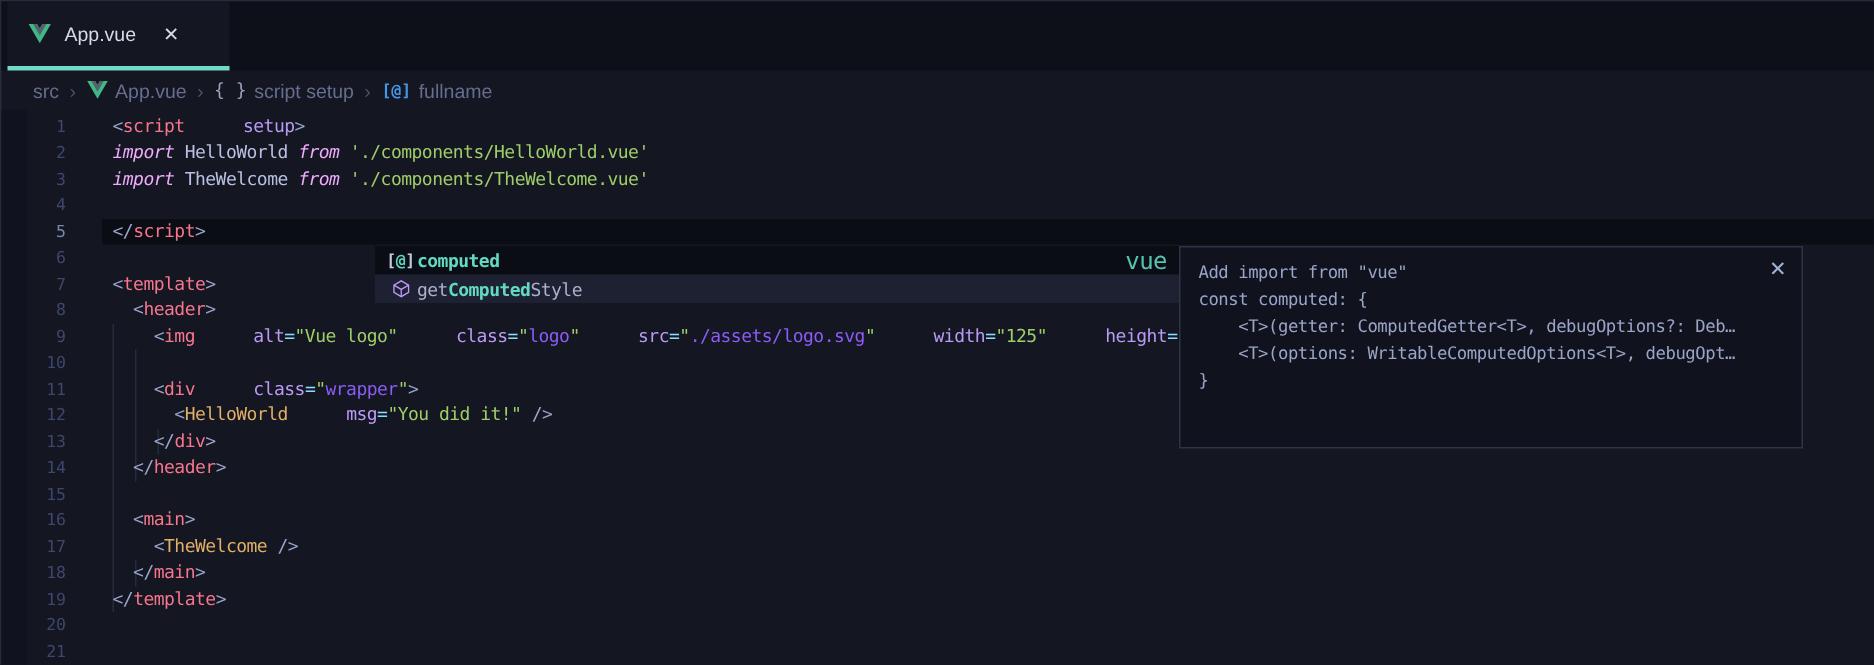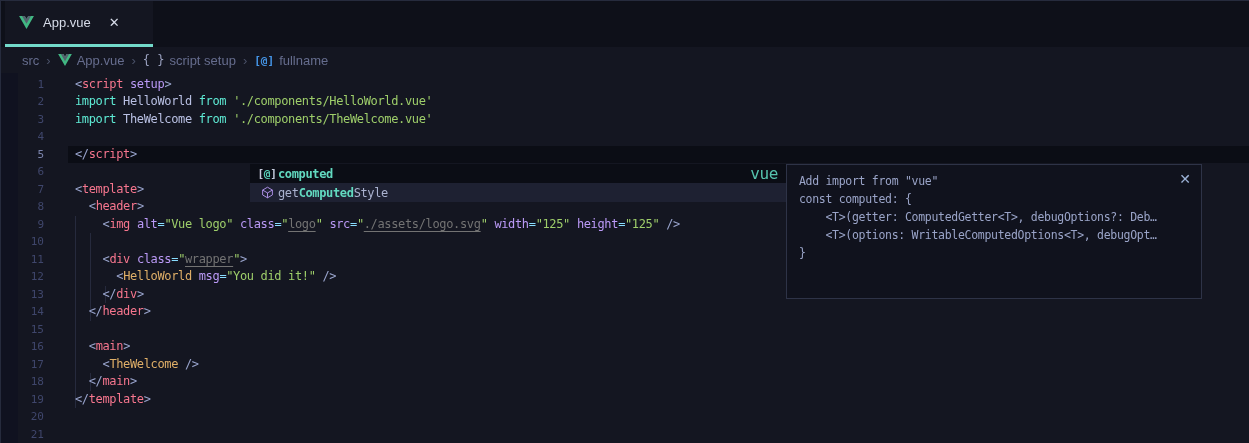--- a/index.html
+++ b/index.html
@@ -30,26 +30,26 @@
   .margin-strip{position:absolute;left:1px;top:73px;width:17px;bottom:0;background:#101220;}
   .cur-line{position:absolute;left:68px;right:0;top:145.5px;height:17.5px;background:#0b0d15;z-index:0;}
   .guide{position:absolute;width:1px;background:#262a3d;z-index:0;}
   .gutter{position:absolute;left:0;top:75.5px;width:44px;z-index:1;}
   .gutter div{height:17.5px;line-height:17.5px;text-align:right;font-size:11px;color:#3f466b;}
   .gutter div.active{color:#7c85ad;}
   .code{position:absolute;left:75px;top:75.5px;z-index:2;font-size:12px;letter-spacing:-0.35px;}
   .code .ln{height:17.5px;line-height:17.5px;white-space:pre;}
   .tk-pun{color:#9aa5ce;}
   .tk-tag{color:#f7768e;}
-  .tk-attr{color:#bb9af7;}
+  .tk-attr{color:#bb9af7;margin-left:32px;}
   .tk-eq{color:#89ddff;}
   .tk-str{color:#9ece6a;}
-  .tk-strlink{color:#737373;text-decoration:underline;text-underline-offset:3px;}
+  .tk-strlink{color:#8b5cf6;text-underline-offset:3px;}
   .tk-kw{color:#bb9af7;}
-  .tk-imp{color:#5eead4;}
+  .tk-imp{color:#f0abfc;font-style:italic;}
   .tk-var{color:#b9c0e3;}
   .tk-comp{color:#e0af68;}
   .tk-wavy{color:#b9c0e3;text-decoration:underline wavy #4a6ed3;text-decoration-thickness:1px;text-underline-offset:3px;}
   .tk-cursor{display:inline-block;width:2px;height:15px;background:#e2a93d;vertical-align:-3px;}
 
   
   .suggest{position:absolute;left:250px;top:164px;width:536px;background:#1e2132;z-index:5;}
   .suggest-row{height:19px;display:flex;align-items:center;padding:0 8px 0 6px;font-size:12px;letter-spacing:-0.35px;cursor:default;}
   .suggest-row.selected{background:#0b0d15;}
   .sg-icon{width:22px;display:flex;align-items:center;justify-content:center;flex:none;}

